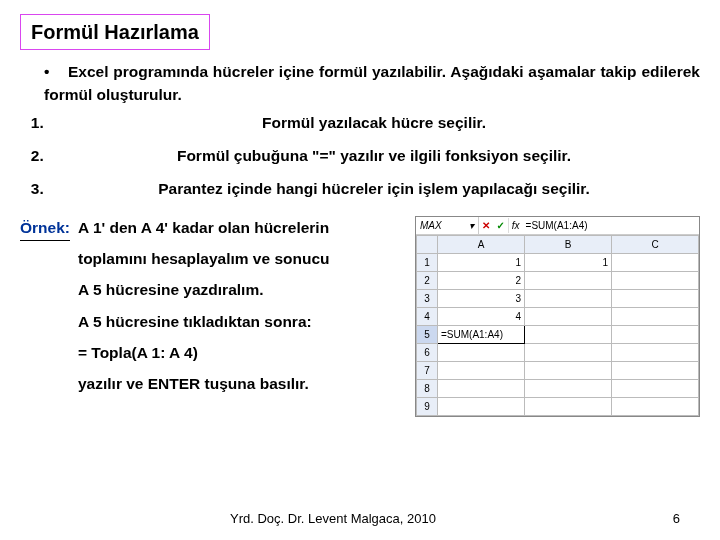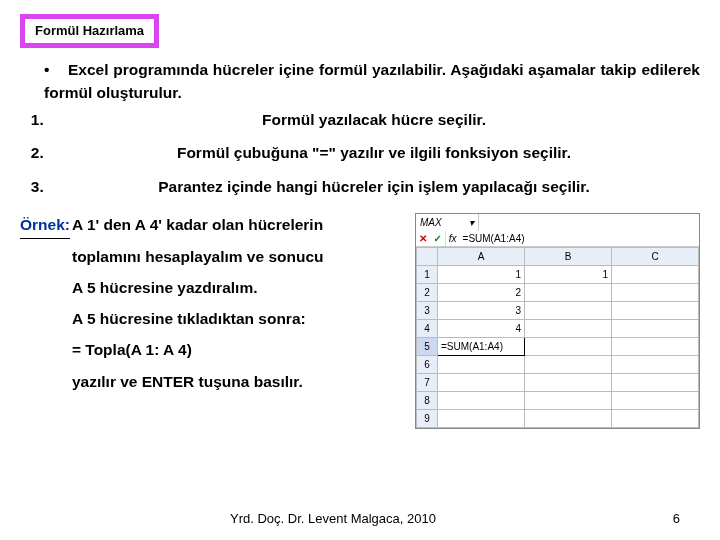--- a/index.html
+++ b/index.html
@@ -11,53 +11,53 @@
     box-sizing: border-box;
     font-family: Arial, Helvetica, sans-serif;
     font-size: 15.5px;
     font-weight: bold;
     color: #000;
     line-height: 1.5;
     position: relative;
   }
   .title-box {
     display: inline-block;
-    border: 5px solid #d946ef;
+    border: 1px solid #d946ef;
     padding: 2px 10px;
-    font-size: 13px;
+    font-size: 20px;
   }
   .intro {
     margin-top: 10px;
     text-align: justify;
     text-indent: 24px;
   }
   .bullet { display: flex; }
   .bullet .dot { width: 24px; text-align: center; }
   .ol-list { padding-left: 28px; margin-top: 4px; text-align: center; }
   .ol-list li { margin-bottom: 10px; }
   .ex-row { margin-top: 12px; display: flex; align-items: flex-start; }
   .ex-label {
     color: var(--accent);
     border-bottom: 1.5px solid #000;
     padding-bottom: 1px;
-    margin-right: 2px;
+    margin-right: 8px;
     flex: 0 0 auto;
   }
   .ex-body { flex: 0 0 330px; }
   .ex-body p { margin: 0 0 8px 0; }
   .excel-shot {
     flex: 0 0 auto;
     margin-left: auto;
     font-family: Tahoma, Arial, sans-serif;
     font-size: 10px;
     font-weight: normal;
     border: 1px solid #888;
     background: #fff;
   }
-  .nb-row { display: flex; border-bottom: 1px solid #ccc; flex-direction: column; }
+  .nb-row { display: flex; border-bottom: 1px solid #ccc; }
   .namebox { width: 54px; border-right: 1px solid #ccc; padding: 1px 4px; display:flex; justify-content:space-between; font-style: italic; }
   .fxbar { flex: 1; display: flex; align-items: center; }
   .fxbar .xmark { color: #c00; padding: 0 3px; font-weight: bold; }
   .fxbar .chk { color: #080; padding: 0 3px; font-weight: bold; }
   .fxbar .fx { font-style: italic; padding: 0 3px; border-left: 1px solid #ddd; }
   .fxbar .finput { padding: 0 3px; }
   table.sheet { border-collapse: collapse; }
   table.sheet th, table.sheet td {
     border: 1px solid #bbb;
     height: 14px;

